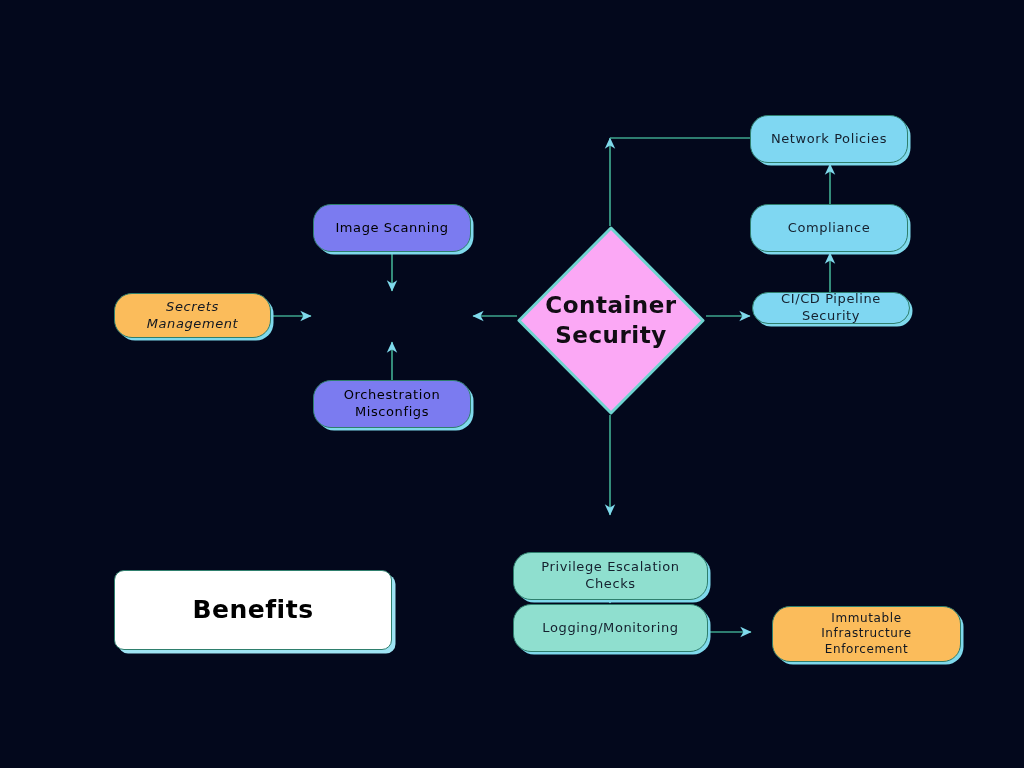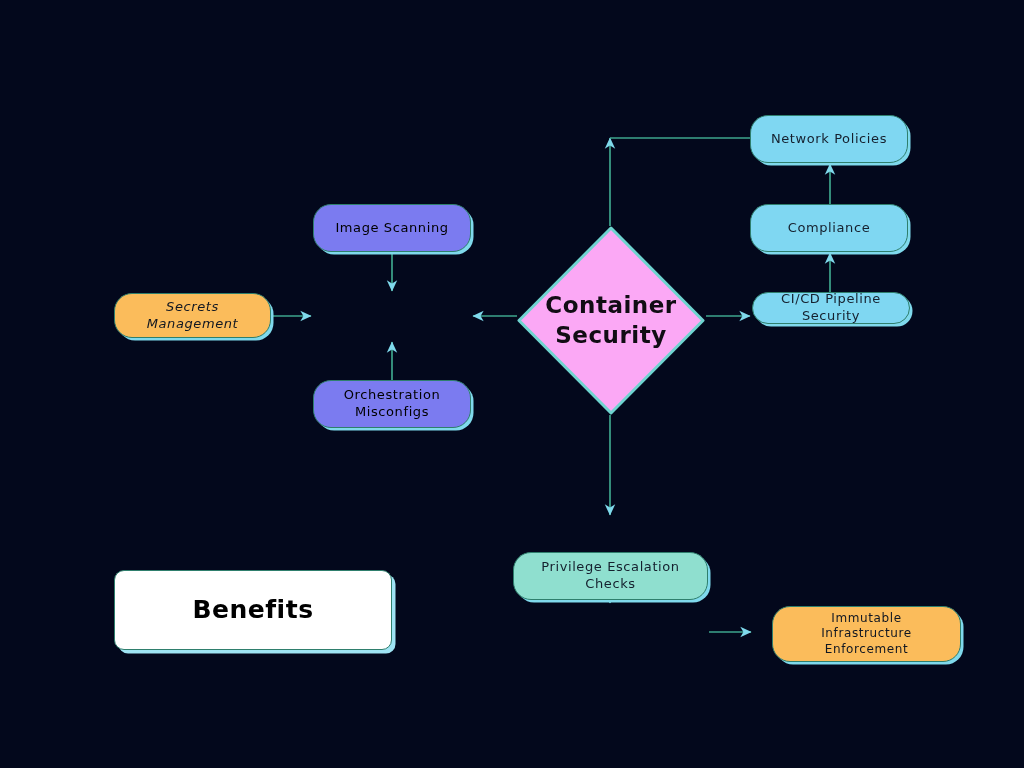--- a/index.html
+++ b/index.html
@@ -183,20 +183,23 @@
   </div>
 
   <div class="node n-blue" style="left:752px; top:292px; width:158px; height:32px;">
     <span class="label">CI/CD Pipeline Security</span>
   </div>
 
   <div class="node n-mint" style="left:513px; top:516px; width:195px; height:48px;margin-top:36px;">
     <span class="label">Privilege Escalation Checks</span>
   </div>
 
+  <div class="node n-mint" style="left:513px; top:604px; width:195px; height:48px;">
+    <span class="label">Logging/Monitoring</span>
+  </div>
 
   <div class="node n-orange" style="left:772px; top:606px; width:189px; height:56px; font-size:12px;">
     <span class="label">Immutable
 Infrastructure
 Enforcement</span>
   </div>
 
   <div class="node n-white" style="left:114px; top:570px; width:278px; height:80px;">
     <span class="label">Benefits</span>
   </div>

